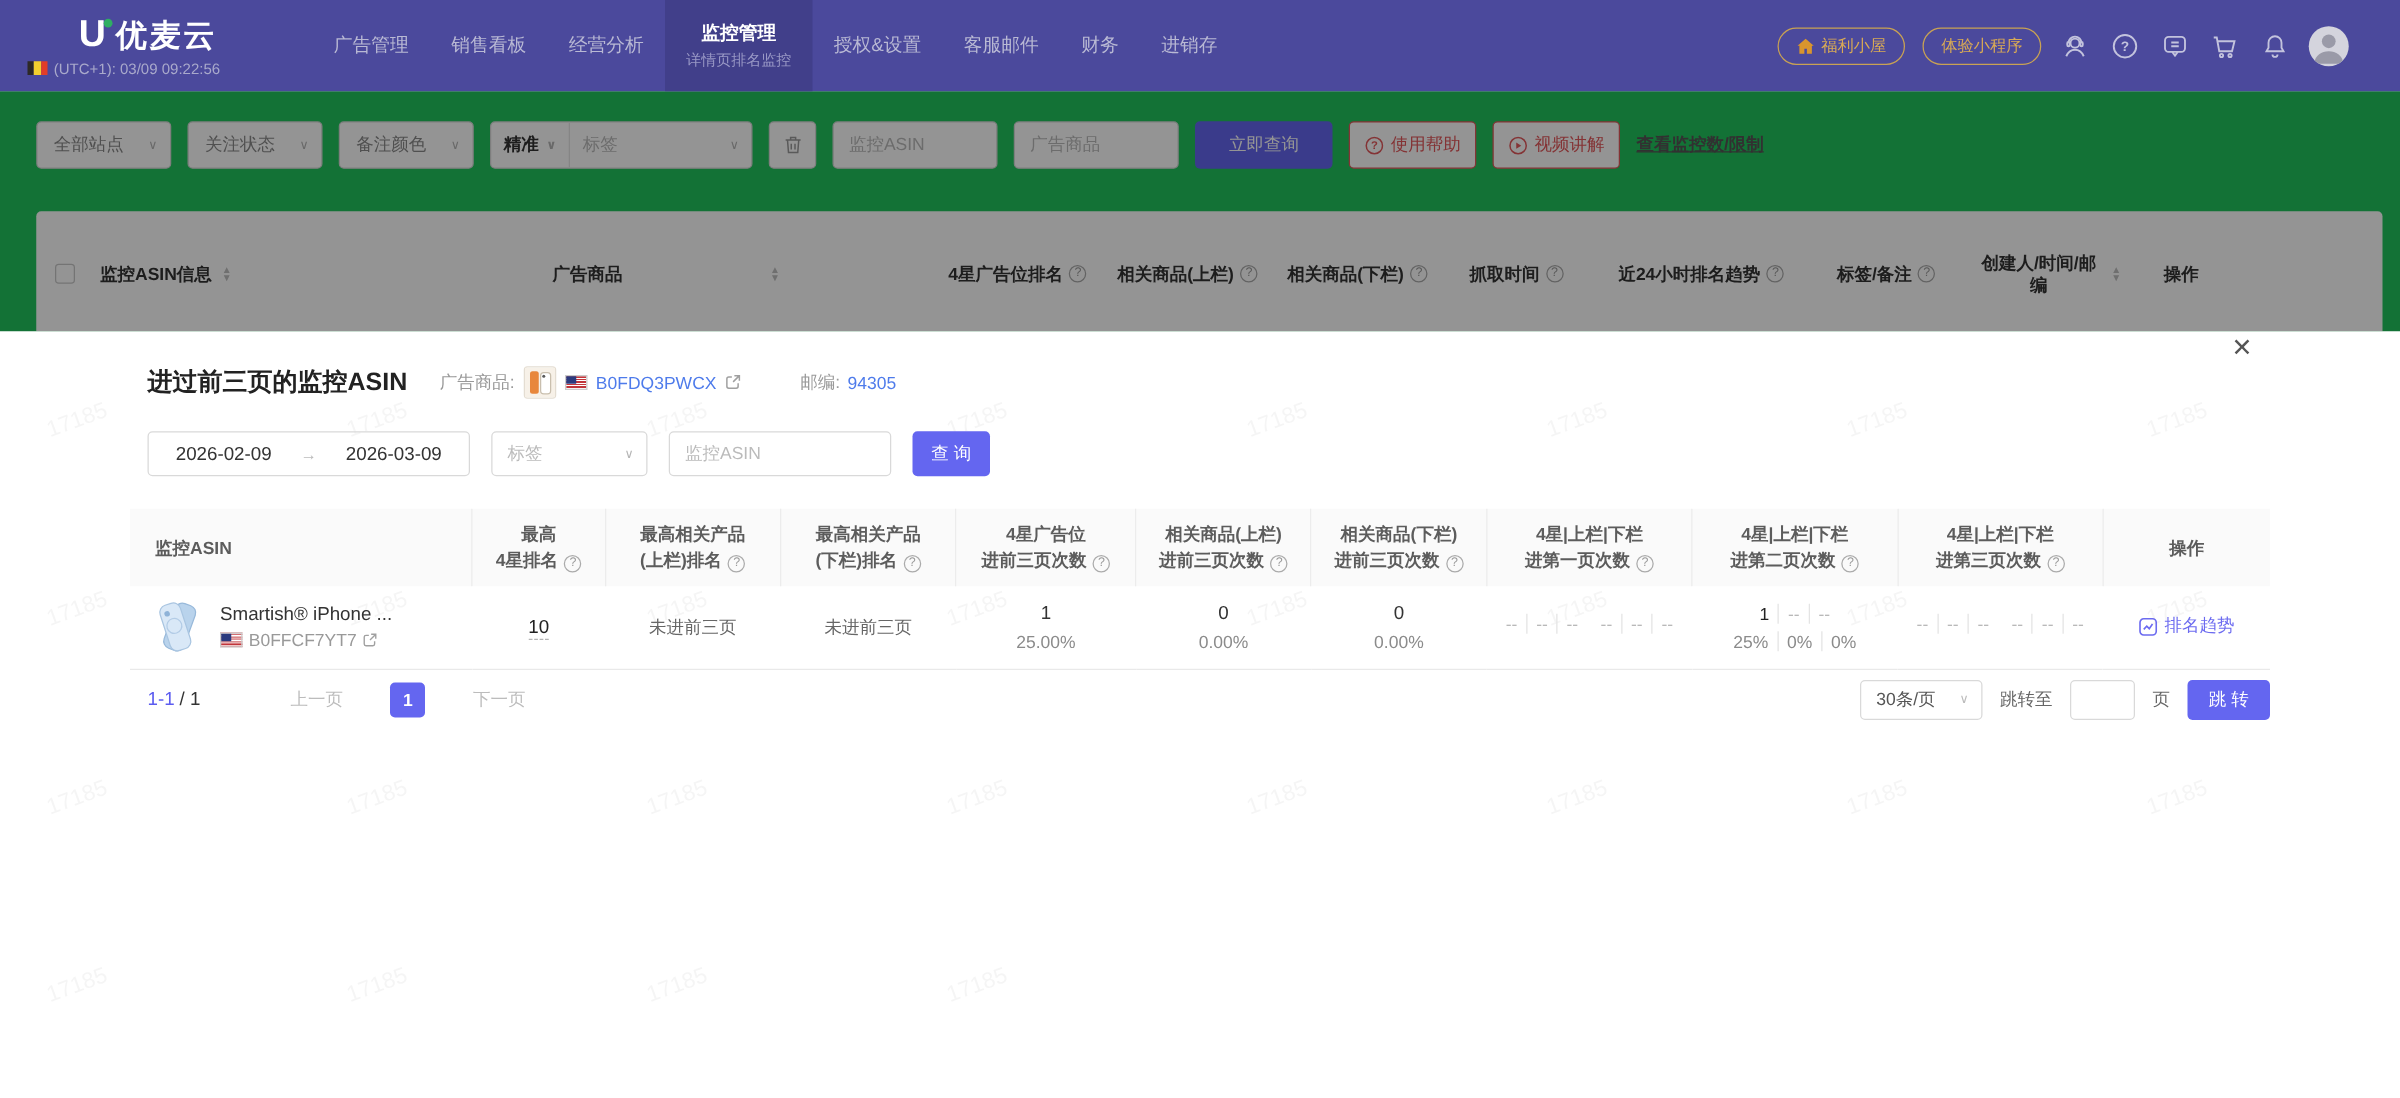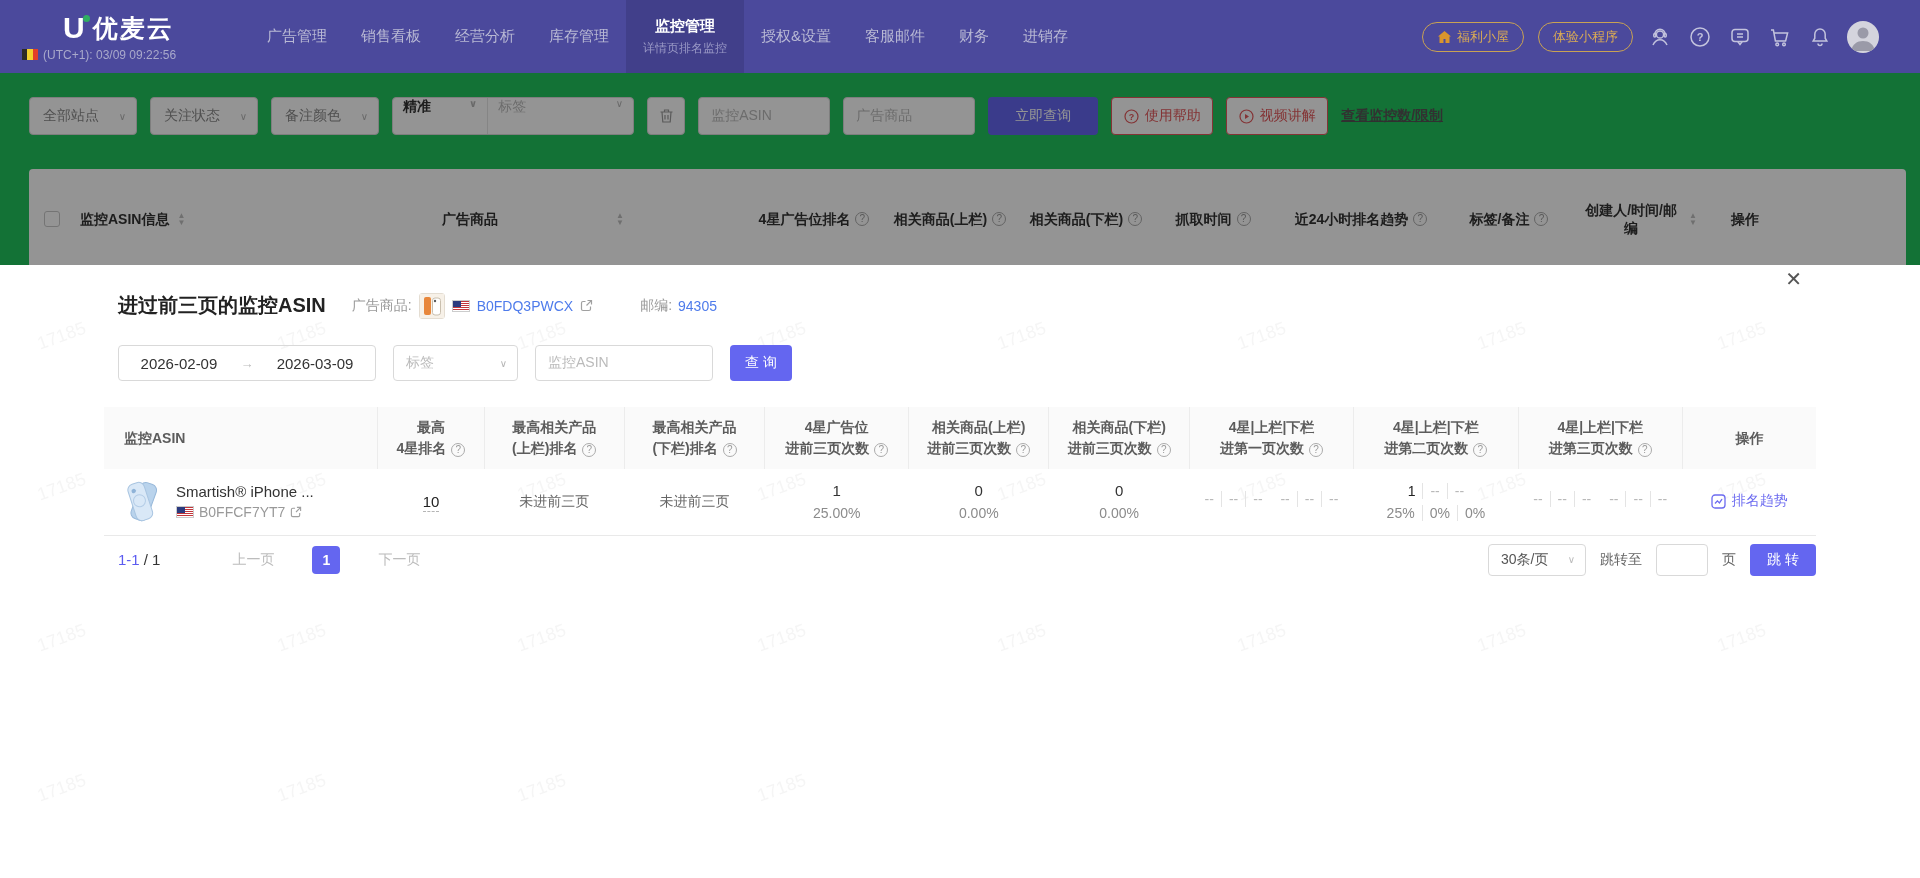--- a/index.html
+++ b/index.html
@@ -28,21 +28,21 @@
 
   
   .content { position:relative; height:805px; background:#22c55e; }
   .bg-ui { position:absolute; inset:0; }
   .bg-filterbar { position:absolute; top:24px; left:29px; display:flex; gap:13px; align-items:center; }
   .sel,.inp,.sq-btn { height:38px; background:#fff; border:1px solid #d9d9d9; border-radius:4px; display:flex; align-items:center; font-size:14px; }
   .sel { padding:0 10px 0 13px; color:#8a8a8a; justify-content:space-between; cursor:pointer; }
   .sel .car { color:#b5b5b5; font-size:10px; margin-left:8px; }
   .sel.w108 { width:108px; }
   .combo { display:flex; height:38px; background:#fff; border:1px solid #d9d9d9; border-radius:4px; overflow:hidden; }
-  .combo .half { display:flex; align-items:flex-start; padding:0 10px; font-size:14px; cursor:pointer;gap:32px; }
+  .combo .half { display:flex; align-items:center; padding:0 10px; font-size:14px; cursor:pointer; }
   .combo .half.exact { font-weight:bold; color:#333; border-right:1px solid #e5e5e5; }
   .combo .half.tag { color:#bbb; width:145px; justify-content:space-between; }
   .sq-btn { width:38px; justify-content:center; cursor:pointer; }
   .inp { width:132px; padding:0 12px; color:#bbb; cursor:text; }
   .btn { height:38px; border-radius:4px; font-size:14px; display:flex; align-items:center; justify-content:center; gap:6px; cursor:pointer; border:none; }
   .btn.primary { background:#6466f0; color:#fff; width:110px; }
   .btn.danger { background:#fff; border:1px solid #e3595c; color:#e3595c; width:102px; }
   .bg-link { font-size:14px; color:#555; text-decoration:underline; font-weight:bold; cursor:pointer; }
 
   .bg-card { position:absolute; top:96px; left:29px; right:14px; height:96px; background:#fff; border-radius:4px 4px 0 0; }
@@ -130,23 +130,20 @@
   </div>
   <nav class="nav-items">
     <div class="nav-item">
         <span>广告管理</span>
       </div>
     <div class="nav-item">
         <span>销售看板</span>
       </div>
     <div class="nav-item">
         <span>经营分析</span>
-      </div>
-    <div class="nav-item">
-        <span>库存管理</span>
       </div>
     <div class="nav-item active">
       <span class="stack">
         <span>监控管理</span>
         <span class="nav-sub">详情页排名监控</span>
       </span>
     </div>
     <div class="nav-item">
         <span>授权&amp;设置</span>
       </div>

